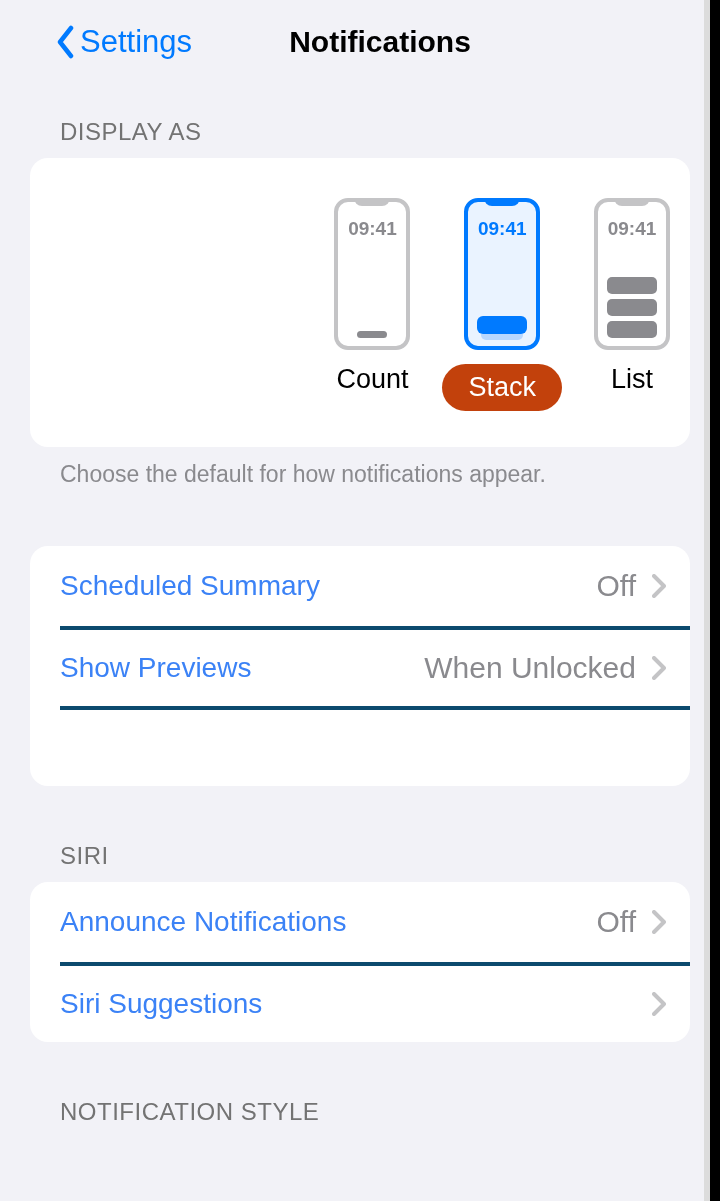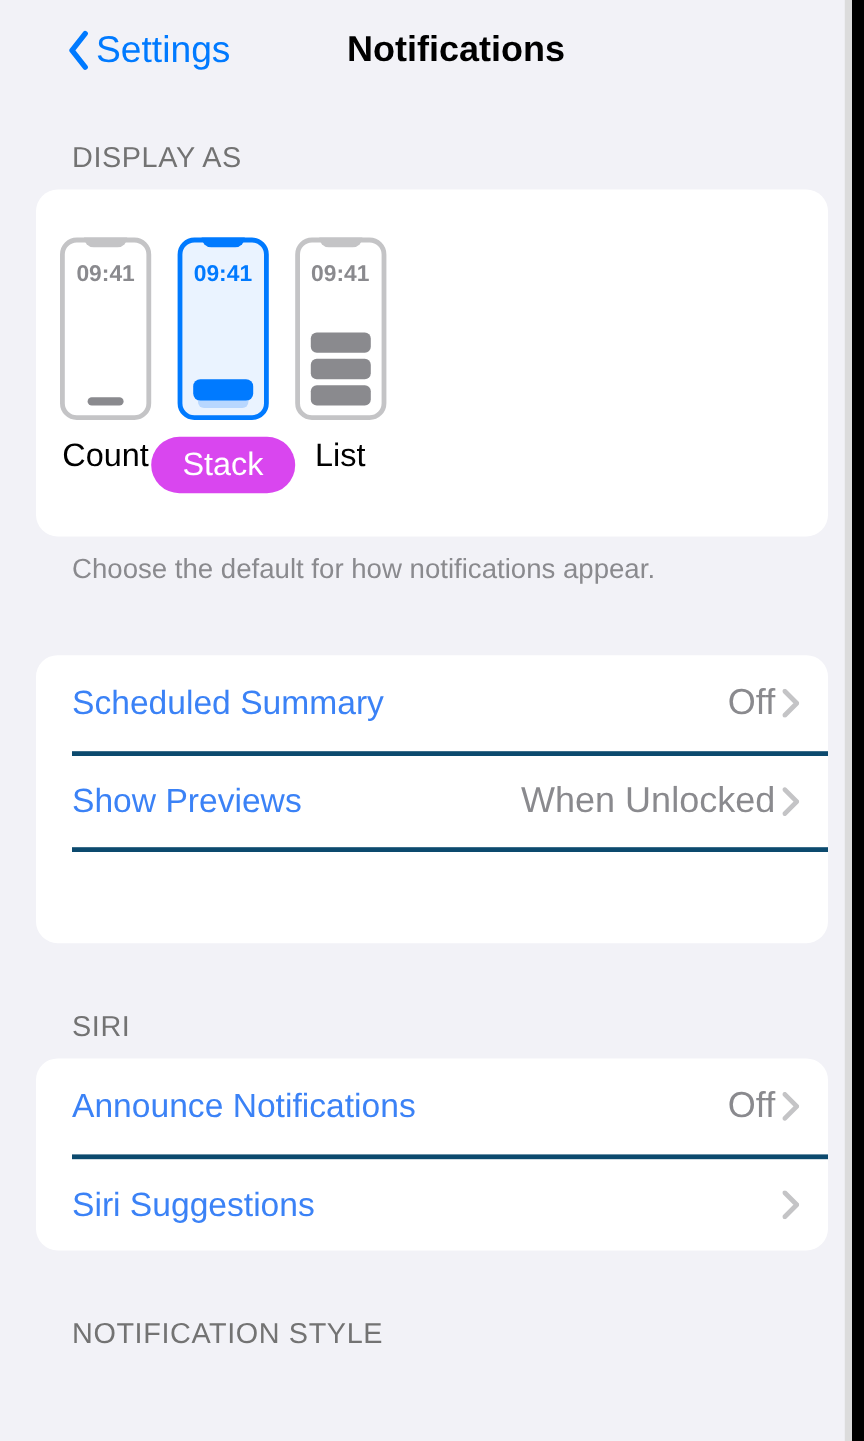--- a/index.html
+++ b/index.html
@@ -51,22 +51,23 @@
       letter-spacing: 0.5px;
     }
     .card {
       margin: 0 30px;
       background: #fff;
       border-radius: 18px;
       overflow: hidden;
     }
     .display-options {
       display: flex;
-      justify-content: flex-start;
+      justify-content: flex-end;
       padding: 40px 20px 36px 20px;
+      gap: 32px;
     }
     .display-option {
       display: flex;
       flex-direction: column;
       align-items: center;
       gap: 14px;
     }
     .phone-mock {
       width: 76px;
       height: 152px;
@@ -148,21 +149,21 @@
       width: 50px;
       height: 17px;
       background: #8a8a8e;
       border-radius: 5px;
     }
     .option-label {
       font-size: 27px;
       color: #000;
     }
     .option-label.selected {
-      background: #d946ef;
+      background: #c2410c;
       color: #fff;
       padding: 8px 26px;
       border-radius: 30px;
       font-weight: 500;
     }
     .footer-text {
       padding: 14px 34px 0 60px;
       font-size: 23px;
       color: #8a8a8e;
     }
@@ -178,21 +179,21 @@
       margin-left: 30px;
       padding-left: 0;
     }
     .row-label {
       font-size: 28px;
       color: #3b82f6;
     }
     .row-trailing {
       display: flex;
       align-items: center;
-      gap: 6px;
+      gap: 16px;
     }
     .row-value {
       font-size: 30px;
       color: #8a8a8e;
     }
     .chevron {
       width: 14px;
       height: 24px;
       flex-shrink: 0;
     }

